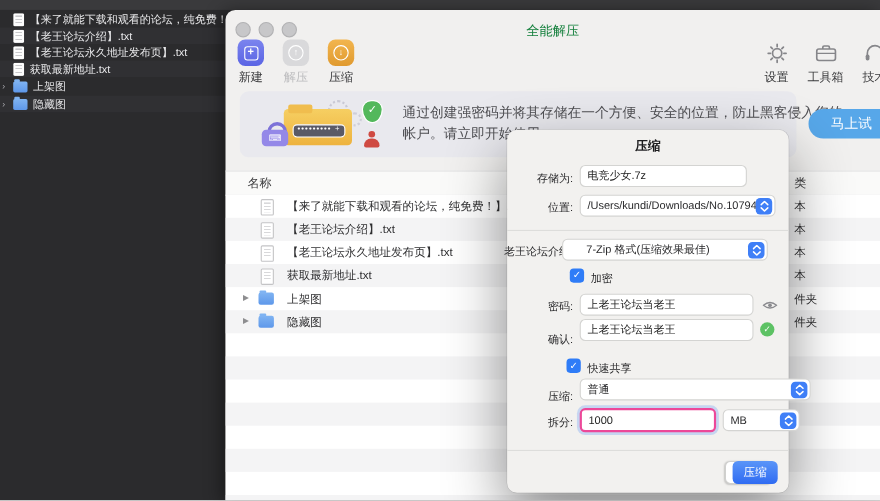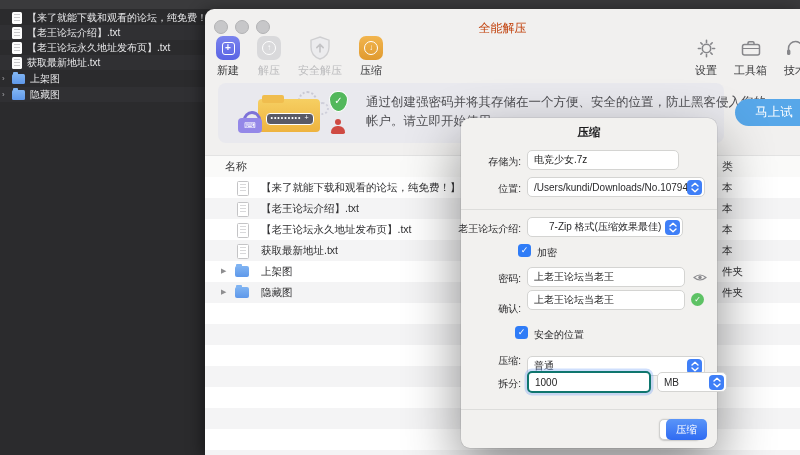--- a/index.html
+++ b/index.html
@@ -19,21 +19,21 @@
           background-size:6px 8px;background-position:2px 2px;background-repeat:no-repeat;}
   .bg-folder{flex:0 0 13px;height:10px;margin-right:5px;position:relative;border-radius:1.5px;
           background:linear-gradient(#7fb3f2,#5e98ea);}
   .bg-folder::before{content:"";position:absolute;top:-2px;left:1px;width:5px;height:3px;border-radius:1px;background:#7fb3f2;}
 
   
   .win{position:absolute;left:205px;top:9px;width:595px;height:446px;background:#f1f0ef;
        border-top-left-radius:9px;box-shadow:-3px 2px 16px rgba(0,0,0,.45);overflow:hidden;}
   .tl{position:absolute;top:11px;left:9px;display:flex;gap:7px;}
   .tl span{width:12px;height:12px;border-radius:50%;background:#c7c7c9;border:0.5px solid #b2b2b4;}
-  .win-title{position:absolute;top:11px;left:0;right:0;text-align:center;font-size:12px;color:#c2410c;}
+  .win-title{position:absolute;top:11px;left:0;right:0;text-align:center;font-size:12px;color:#15803d;}
 
   .toolbar{position:absolute;top:27px;left:11px;display:flex;gap:17px;}
   .toolbar-r{position:absolute;top:27px;left:489px;display:flex;gap:16px;}
   .tb-item{display:flex;flex-direction:column;align-items:center;gap:3px;}
   .tb-label{font-size:11px;color:#3a3a3c;white-space:nowrap;}
   .tb-item.off .tb-label{color:#bcbcbe;}
   .tb-ic{width:24px;height:24px;border-radius:7px;display:flex;align-items:center;justify-content:center;}
   .ic-new{background:linear-gradient(#7b84ee,#5a64e4);}
   .ic-new i{width:11px;height:11px;border:1.3px solid #fff;border-radius:3px;display:flex;align-items:center;justify-content:center;
             color:#fff;font-style:normal;font-size:10px;font-weight:bold;line-height:1;}
@@ -98,21 +98,21 @@
        font-size:9px;line-height:13px;text-align:center;}
   .chk::after{content:"✓";}
   .chk-label{position:absolute;white-space:nowrap;}
   .sep{position:absolute;left:0;right:0;height:1px;background:#dddddb;}
   .fmt-ic{flex:0 0 10px;height:12px;margin-right:5px;border-radius:2px;background:linear-gradient(#f0c35a,#e2a238);
           background-image:repeating-linear-gradient(#fff3 0 1px,transparent 1px 3px);}
   .eye{position:absolute;left:232px;}
   .okcheck{position:absolute;left:230px;width:13px;height:13px;border-radius:50%;background:#5dc264;color:#fff;
            font-size:8px;line-height:13px;text-align:center;}
   .okcheck::after{content:"✓";}
-  .split-input{border:2px solid #0f766e;box-shadow:0 0 0 2.5px rgba(95,150,246,.30);}
+  .split-input{border:2px solid #ec4899;box-shadow:0 0 0 2.5px rgba(95,150,246,.30);}
   .btn{position:absolute;height:21px;border-radius:5px;font-size:10.5px;display:flex;align-items:center;justify-content:center;box-sizing:border-box;}
   .btn-cancel{left:158px;top:301px;width:42px;background:#fff;border:0.5px solid #d0d0ce;box-shadow:0 0.5px 1.5px rgba(0,0,0,.18);color:#1c1c1e;margin-left:40px;}
   .btn-ok{left:205px;top:301px;width:41px;background:linear-gradient(#5a95f8,#2f6bf2);color:#fff;}
   svg{display:block;}
 </style>
 </head>
 <body>
 
 <div class="stage">
 
@@ -163,29 +163,20 @@
         <span class="tb-ic ic-new">
             <i>+</i>
           </span>
         <span class="tb-label">新建</span>
       </div>
       <div class="tb-item off">
         <span class="tb-ic ic-extract">
             <i>↑</i>
           </span>
         <span class="tb-label">解压</span>
-      </div>
-      <div class="tb-item off">
-        <span class="tb-ic ic-shield">
-          <svg width="22" height="24" viewBox="0 0 22 24">
-            <path d="M11 1 L20 4.2 V11 C20 17.5 16.2 21.3 11 23 C5.8 21.3 2 17.5 2 11 V4.2 Z" fill="#ececee" stroke="#cfcfd1" stroke-width="1.4"></path>
-            <path d="M11 16 V9 M7.8 11.6 L11 8.4 L14.2 11.6" fill="none" stroke="#c4c4c6" stroke-width="1.6" stroke-linecap="round"></path>
-          </svg>
-        </span>
-        <span class="tb-label">安全解压</span>
       </div>
       <div class="tb-item">
         <span class="tb-ic ic-compress">
             <i>↓</i>
           </span>
         <span class="tb-label">压缩</span>
       </div>
     </div>
 
     <div class="toolbar-r">
@@ -299,21 +290,21 @@
       <span class="stepper">
         <svg width="8" height="11" viewBox="0 0 8 11">
             <path d="M1 4 L4 1.2 L7 4 M1 7 L4 9.8 L7 7" fill="none" stroke="#fff" stroke-width="1.4" stroke-linecap="round" stroke-linejoin="round"></path>
           </svg>
       </span>
     </div>
 
     <div class="sep" style="top:91px"></div>
 
     <span class="dlg-label" style="top:104px">老王论坛介绍:</span>
-    <div class="dlg-select" style="left:66px;top:99px;width:156px">
+    <div class="dlg-select" style="left:50px;top:99px;width:187px">
       <span class="fmt-ic"></span>
       <span>7-Zip 格式(压缩效果最佳)</span>
       <span class="stepper">
         <svg width="8" height="11" viewBox="0 0 8 11">
             <path d="M1 4 L4 1.2 L7 4 M1 7 L4 9.8 L7 7" fill="none" stroke="#fff" stroke-width="1.4" stroke-linecap="round" stroke-linejoin="round"></path>
           </svg>
       </span>
     </div>
 
     <span class="chk" style="left:57px;top:126px"></span>
@@ -326,24 +317,24 @@
           <path d="M1 5.5 Q7 0.5 13 5.5 Q7 10.5 1 5.5 Z" fill="none" stroke="#8a8a8e" stroke-width="1.1"></path>
           <circle cx="7" cy="5.5" r="1.7" fill="#8a8a8e"></circle>
         </svg>
     </span>
 
     <span class="dlg-label" style="top:184px">确认:</span>
     <input class="dlg-input" style="left: 66px; top: 172px; width: 158px;" value="上老王论坛当老王">
     <span class="okcheck" style="top:175px"></span>
 
     <span class="chk" style="left:54px;top:208px"></span>
-    <span class="chk-label" style="left:73px;top:210px">安全的位置</span>
+    <span class="chk-label" style="left:73px;top:210px">快速共享</span>
 
     <span class="dlg-label" style="top:236px">压缩:</span>
-    <div class="dlg-select" style="left:66px;top:238px;width:178px">
+    <div class="dlg-select" style="left:66px;top:226px;width:210px">
       <span>普通</span>
       <span class="stepper">
         <svg width="8" height="11" viewBox="0 0 8 11">
             <path d="M1 4 L4 1.2 L7 4 M1 7 L4 9.8 L7 7" fill="none" stroke="#fff" stroke-width="1.4" stroke-linecap="round" stroke-linejoin="round"></path>
           </svg>
       </span>
     </div>
 
     <span class="dlg-label" style="top:259px">拆分:</span>
     <input class="dlg-input split-input" style="left: 66px; top: 253px; width: 124px; height: 22px;" value="1000">

